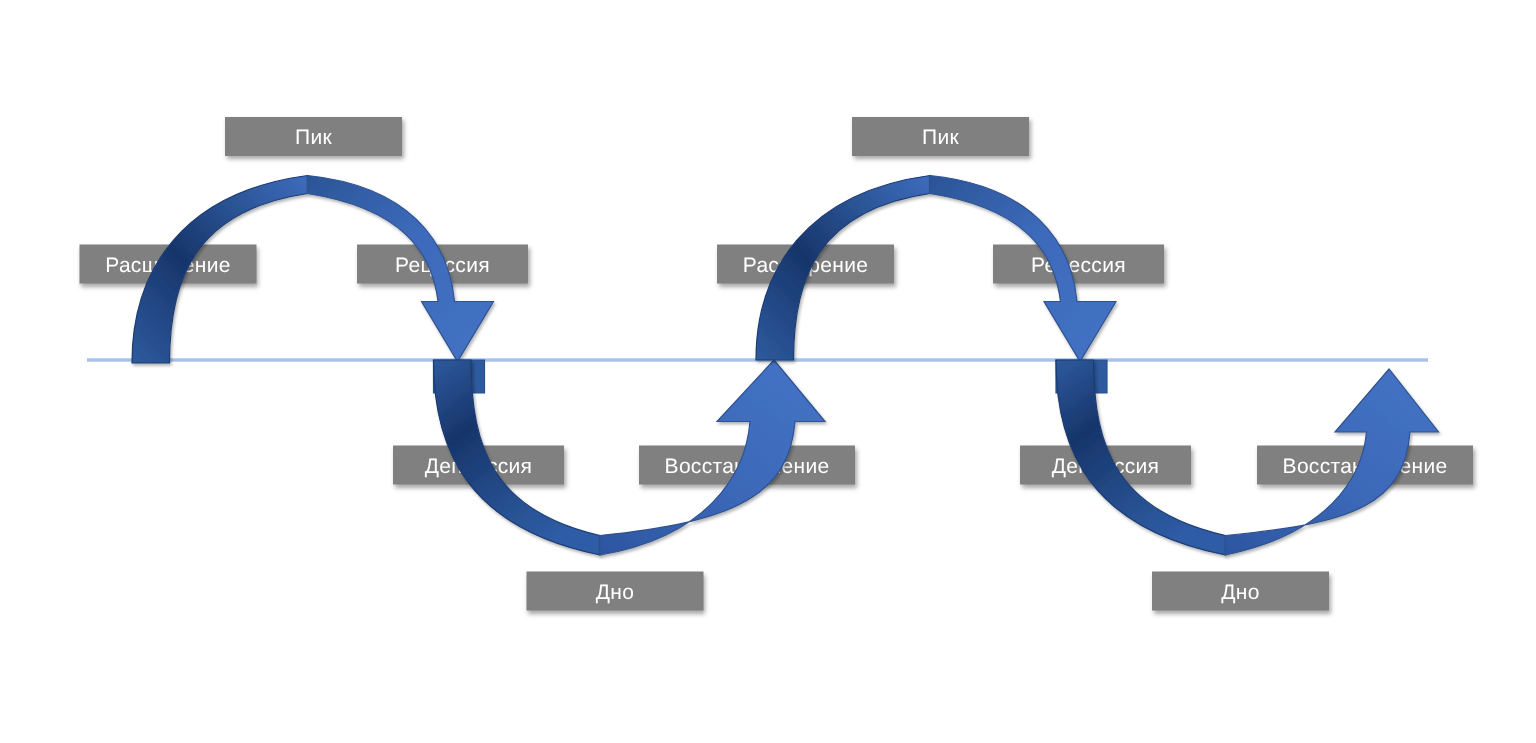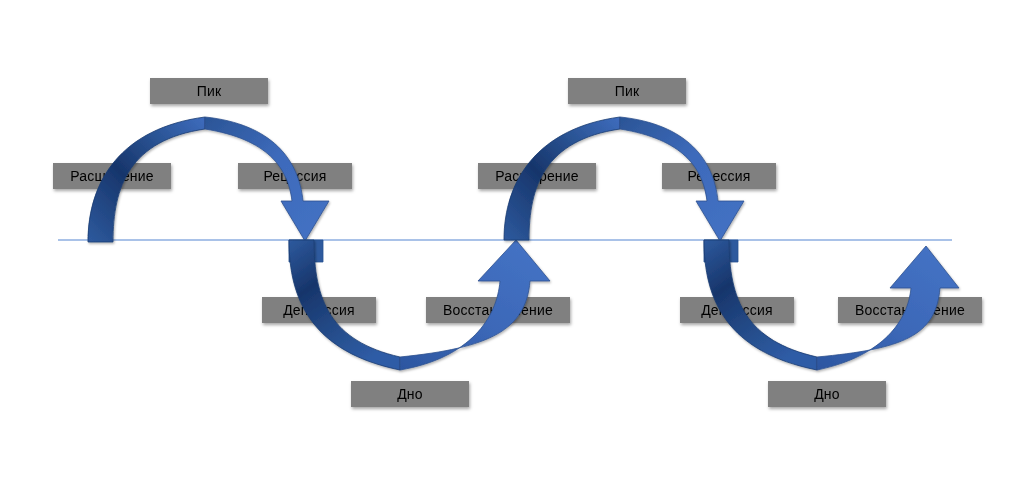--- a/index.html
+++ b/index.html
@@ -22,21 +22,21 @@
     position: absolute;
     left: 0;
     top: 0;
     width: 1024px;
     height: 495px;
   }
   .label {
     position: absolute;
     box-sizing: border-box;
     background: #808080;
-    color: #000000;
+    color: #ffffff;
     font-size: 14px;
     line-height: 1;
     display: flex;
     align-items: center;
     justify-content: center;
     text-align: right;
     letter-spacing: 0.2px;
     white-space: nowrap;
     height: 26px;
     padding: 0 6px;

